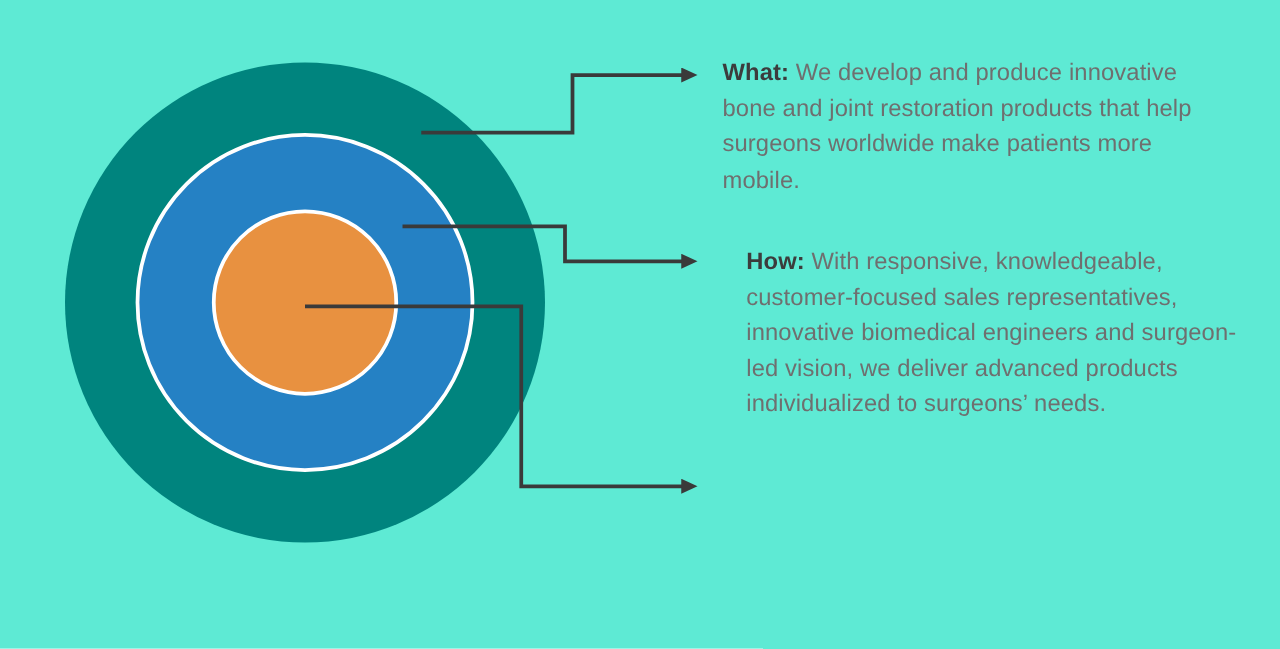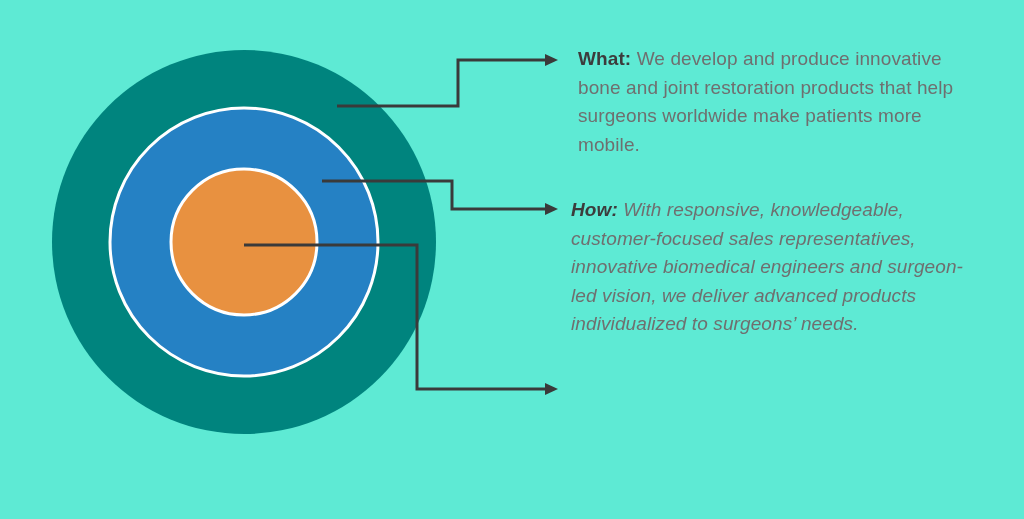--- a/index.html
+++ b/index.html
@@ -26,21 +26,21 @@
   }
   .section .heading {
     font-weight: 700;
     color: #3c3c3c;
   }
   .section strong {
     font-weight: 700;
     color: #3c3c3c;
   }
   .section-what { left: 578px; top: 45px;  width: 396px; }
-  .section-how  { left: 571px; top: 196px; width: 400px; font-style: italic; }
+  .section-how  { left: 597px; top: 196px; width: 400px; }
   .section-why  { left: 578px; top: 375px; width: 359px; }
 </style>
 </head>
 <body>
 
 <div class="canvas">
 
   <svg class="diagram-svg" viewBox="0 0 1024 519" xmlns="http://www.w3.org/2000/svg">
     <defs>
       <marker id="arrowhead" markerUnits="userSpaceOnUse" markerWidth="14" markerHeight="12" refX="1" refY="6" orient="auto">

